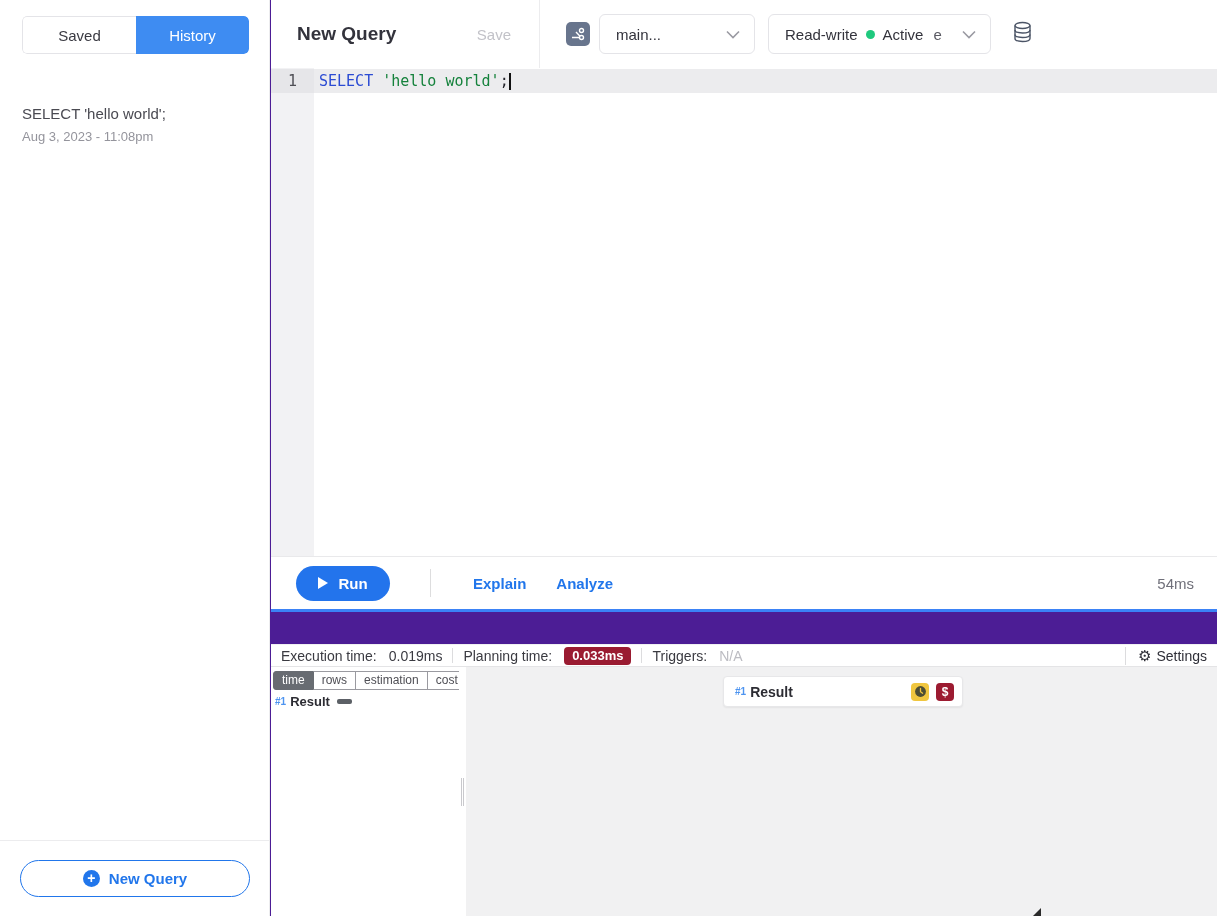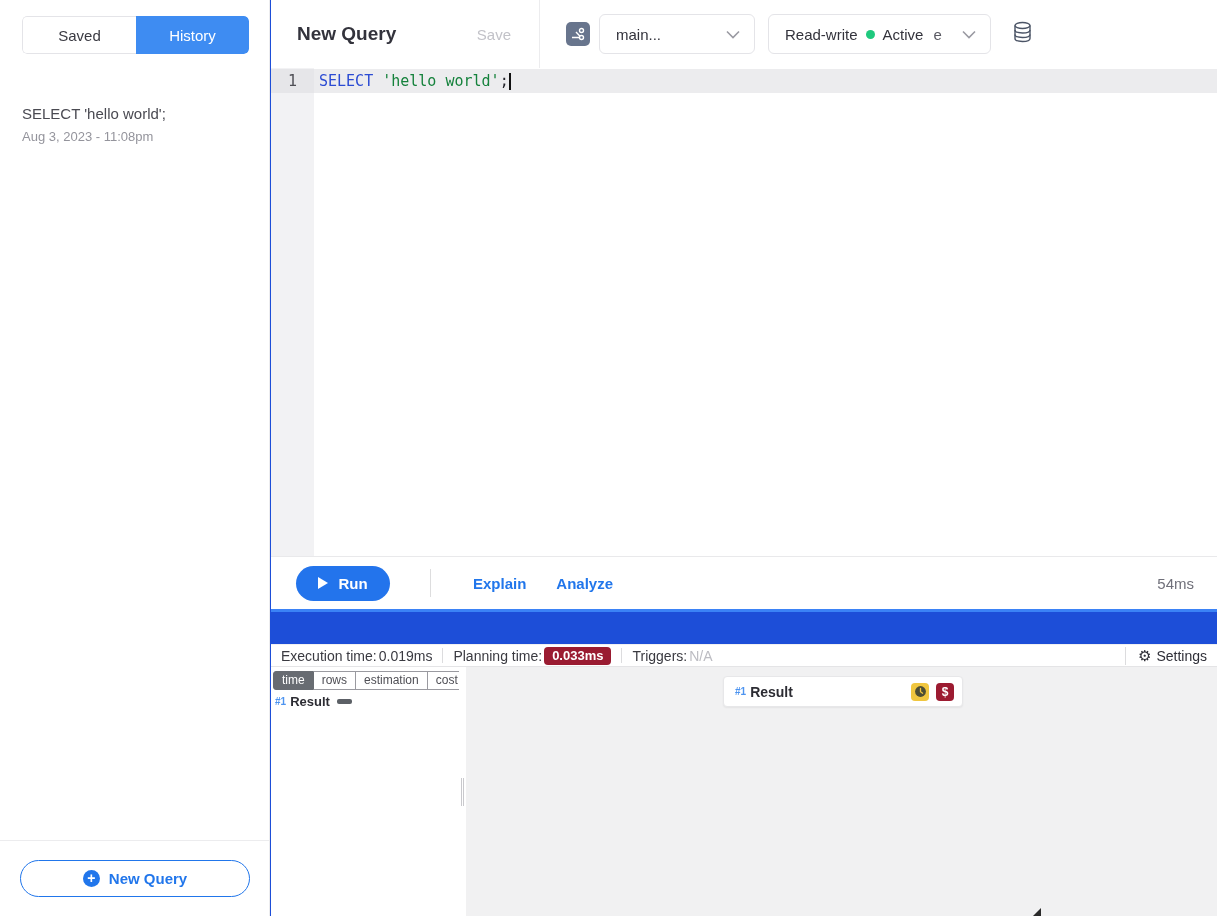--- a/index.html
+++ b/index.html
@@ -1,17 +1,17 @@
 <!DOCTYPE html>
 <html><head>
 <meta charset="utf-8">
 <style>
   * { margin:0; padding:0; box-sizing:border-box; }
   html,body { width:1217px; height:916px; background:#fff; font-family:"Liberation Sans", sans-serif; overflow:hidden; }
-  .app { position:relative; width:1217px; height:916px; background:#1d4ed8; }
+  .app { position:relative; width:1217px; height:916px; background:#4c1d95; }
 
   
   .sidebar { position:absolute; left:0; top:0; width:270px; height:916px; background:#fff; border-right:1px solid #ececee; }
   .seg-control { position:absolute; left:22px; top:16px; width:227px; height:38px; display:flex; border-radius:5px; overflow:hidden; }
   .seg-btn { flex:1; display:flex; align-items:center; justify-content:center; font-size:15px; cursor:pointer; }
   .seg-btn.inactive { background:#fff; border:1px solid #e4e4e8; border-right:none; border-radius:5px 0 0 5px; color:#3a3a42; }
   .seg-btn.active { background:#3e8cf2; color:#fff; border-radius:0 5px 5px 0; }
   .history-item { position:absolute; left:0; top:96px; width:270px; padding:8px 22px; cursor:pointer; }
   .history-title { font-size:15px; color:#4a4a52; line-height:20px; }
   .history-time { font-size:13px; color:#94949c; margin-top:5px; }
@@ -60,21 +60,21 @@
   .elapsed { margin-left:auto; margin-right:23px; font-size:15px; color:#70707a; }
 
   
   .tabsrow { position:absolute; left:0; top:612px; width:946px; height:32px; background:#fff; display:flex; align-items:center; }
   .tab { font-size:14px; color:#2176eb; cursor:pointer; }
   .tab.active { background:#2374ec; color:#fff; border-radius:5px; padding:3px 11px; margin-left:8px; }
   .tab + .tab { margin-left:22px; }
 
   
   .statsbar { position:absolute; left:0; top:644px; width:946px; height:23px; background:#fff; border-top:1px solid #f0f0f2; border-bottom:1px solid #e4e4e6; display:flex; align-items:center; font-size:14px; color:#3a3a41; }
-  .statsbar .sect { display:flex; align-items:center; gap:2px; padding:0 10px; }
+  .statsbar .sect { display:flex; align-items:center; gap:12px; padding:0 10px; }
   .stat-div { width:1px; height:15px; background:#dcdcde; }
   .badge-red { background:#9a1b31; color:#fff; font-weight:700; font-size:13px; border-radius:4px; padding:1px 8px 2px; }
   .muted { color:#bcbcc2; }
   .settings { margin-left:auto; display:flex; align-items:center; gap:5px; padding:0 10px 0 12px; border-left:1px solid #dcdcde; color:#2f2f38; cursor:pointer; }
   .gear { font-size:15px; color:#2f2f38; }
 
   
   .planarea { position:absolute; left:0; top:667px; width:770px; height:249px; }
   .tree-panel { position:absolute; left:0; top:0; width:188px; height:249px; background:#fff; }
   .col-group { position:absolute; left:2px; top:4px; display:flex; }

